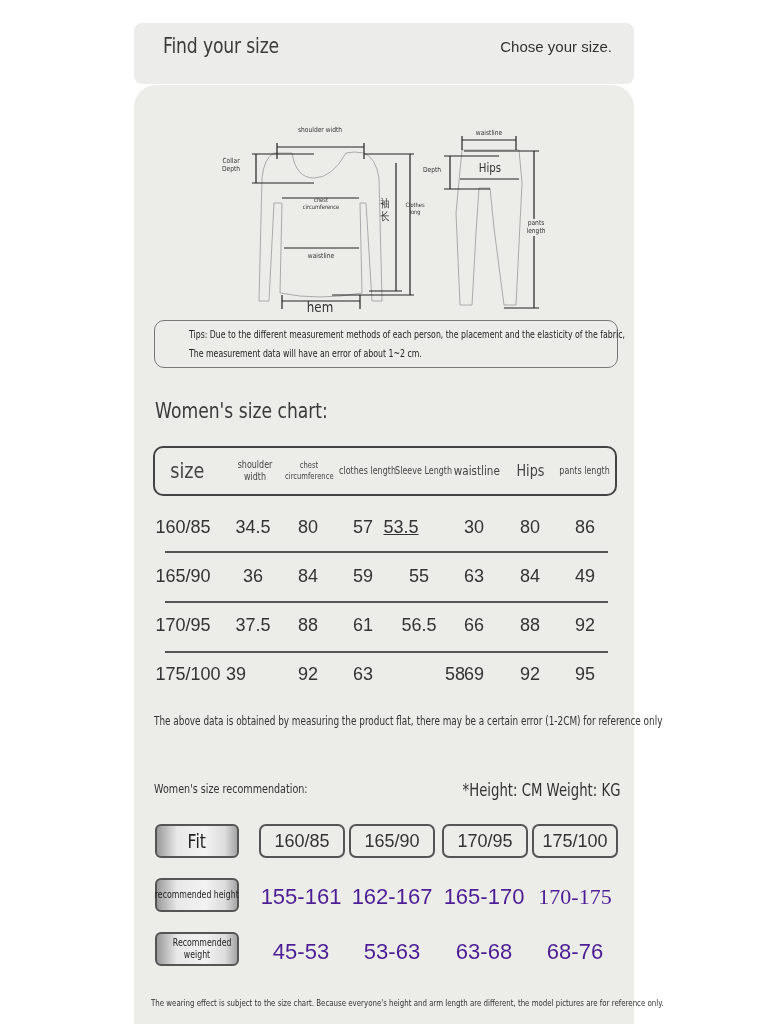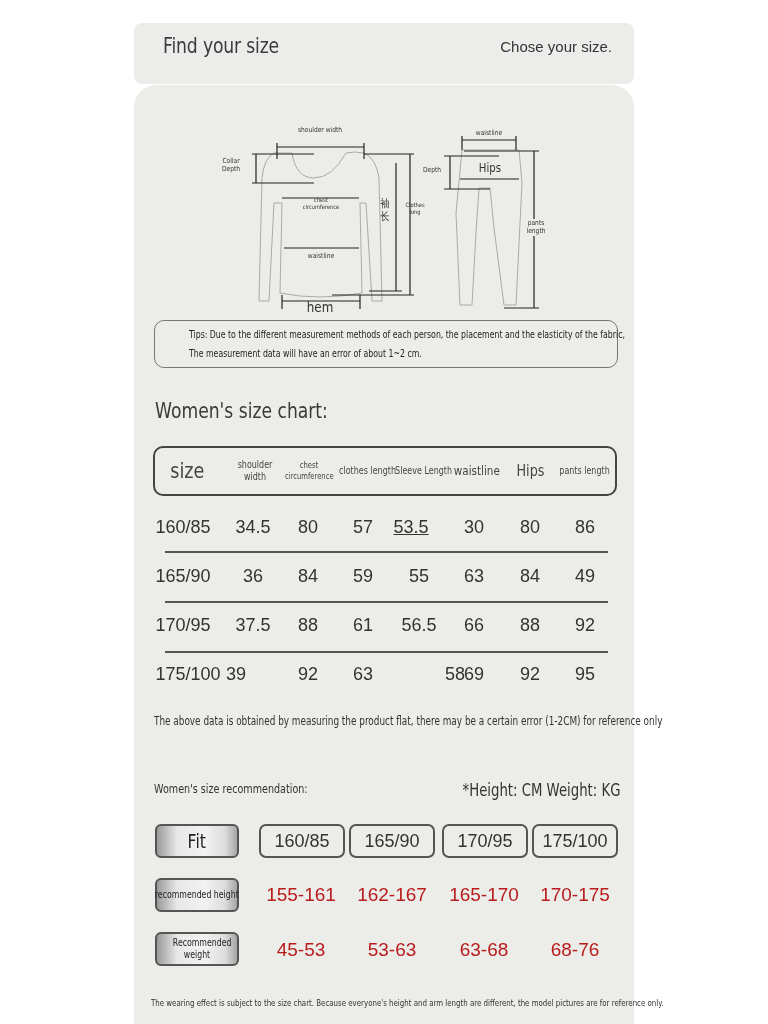--- a/index.html
+++ b/index.html
@@ -47,21 +47,21 @@
     font-family:"DejaVu Sans", sans-serif; transform:scaleX(0.78); transform-origin:right center; white-space:nowrap; }
 
   .gbtn { position:absolute; left:21px; width:84px; height:34px; border:2px solid #555; border-radius:6px;
     background:linear-gradient(90deg,#9a9a9a 0%,#e8e8e8 25%,#f2f2f2 60%,#dcdcdc 85%,#a5a5a5 100%);
     display:flex; align-items:center; justify-content:center; text-align:center; color:#222; box-sizing:border-box;
     font-family:"DejaVu Sans", sans-serif; }
   .gbtn span { display:inline-block; transform:scaleX(0.78); line-height:1.25; }
 
   .size-btn { position:absolute; top:739px; height:34px; border:2px solid #555; border-radius:7px;
     display:flex; align-items:center; justify-content:center; font-size:18px; color:#333; box-sizing:border-box; background:transparent; }
-  .rec-val { position:absolute; font-size:19px; color:#b91c1c; text-align:center; transform:translateX(-50%); white-space:nowrap; }
+  .rec-val { position:absolute; font-size:22px; color:#4c1d95; text-align:center; transform:translateX(-50%); white-space:nowrap; }
 
   .footer-note { position:absolute; left:17px; top:912px; font-size:9.5px; color:#333;
     font-family:"DejaVu Sans", sans-serif; transform:scaleX(0.74); transform-origin:left center; white-space:nowrap; }
 </style>
 </head>
 <body>
 
 <div class="header-card">
   <div class="header-title">Find your size</div>
   <div class="header-sub">Chose your size.</div>
@@ -162,21 +162,21 @@
     <div class="th" style="left:400px;width:58px;font-size:10px;">
         <span>pants length</span>
       </div>
   </div>
 
   <div class="row" style="top:432px;">
     <div class="cell" style="left:49px;">160/85</div>
     <div class="cell" style="left:119px;">34.5</div>
     <div class="cell" style="left:174px;">80</div>
     <div class="cell" style="left:229px;">57</div>
-    <div class="cell" style="left:277px;text-decoration:underline;">53.5</div>
+    <div class="cell" style="left:267px;text-decoration:underline;">53.5</div>
     <div class="cell" style="left:340px;">30</div>
     <div class="cell" style="left:396px;">80</div>
     <div class="cell" style="left:451px;">86</div>
   </div>
   <div class="divider" style="top:466px;"></div>
 
   <div class="row" style="top:481px;">
     <div class="cell" style="left:49px;">165/90</div>
     <div class="cell" style="left:119px;">36</div>
     <div class="cell" style="left:174px;">84</div>
@@ -227,21 +227,21 @@
     </div>
 
   <div class="size-btn" style="left:125px;width:86px;">160/85</div>
   <div class="size-btn" style="left:215px;width:86px;">165/90</div>
   <div class="size-btn" style="left:308px;width:86px;">170/95</div>
   <div class="size-btn" style="left:398px;width:86px;">175/100</div>
 
   <div class="rec-val" style="left:167px;top:799px;">155-161</div>
   <div class="rec-val" style="left:258px;top:799px;">162-167</div>
   <div class="rec-val" style="left:350px;top:799px;">165-170</div>
-  <div class="rec-val" style="left:441px;top:799px;">170-175</div>
+  <div class="rec-val" style="left:441px;top:799px;font-family:Liberation Serif, serif;">170-175</div>
 
   <div class="rec-val" style="left:167px;top:854px;">45-53</div>
   <div class="rec-val" style="left:258px;top:854px;">53-63</div>
   <div class="rec-val" style="left:350px;top:854px;">63-68</div>
   <div class="rec-val" style="left:441px;top:854px;">68-76</div>
 
   <div class="footer-note">The wearing effect is subject to the size chart. Because everyone's height and arm length are different, the model pictures are for reference only.</div>
 </div>
 
 </body></html>

